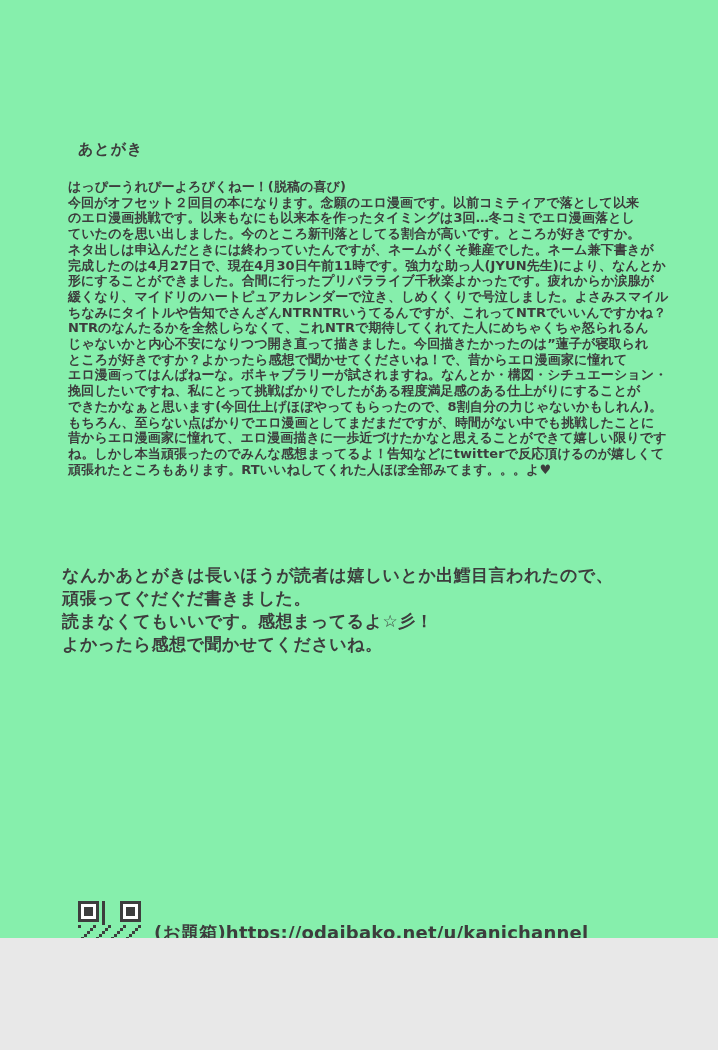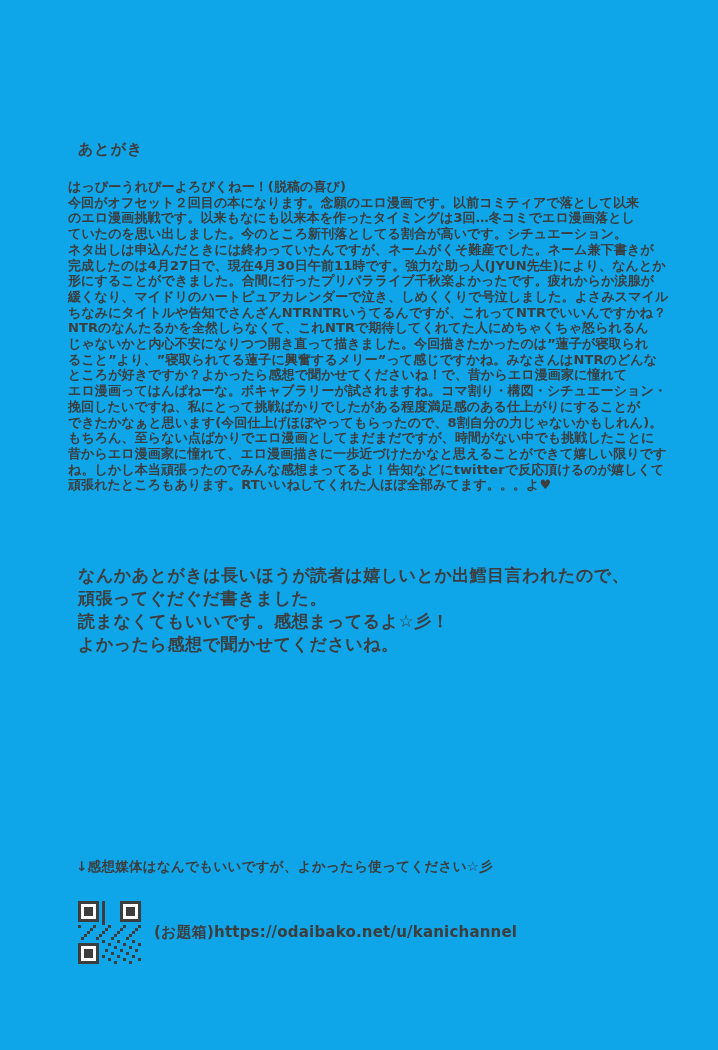--- a/index.html
+++ b/index.html
@@ -1,93 +1,91 @@
 <!DOCTYPE html>
 <html><head>
 <meta charset="utf-8">
 <style>
   html,body{margin:0;padding:0;background:#e8e8e8;}
   .page{
     position:relative;
-    width:718px;height:1050px;
+    width:718px;height:938px;
     margin:0 auto;
-    background:#0ea5e9;
+    background:#86efac;
     color:#3d3d3d;
     font-family:"DejaVu Sans",sans-serif;
     overflow:hidden;
   }
   .title{
     position:absolute;left:78px;top:140px;
     font-size:15px;font-weight:bold;margin:0;
     letter-spacing:1px;
   }
   .body-text{
     position:absolute;left:68px;top:179px;width:600px;
     font-size:13px;line-height:15.7px;font-weight:bold;
     letter-spacing:0.1px;white-space:nowrap;
   }
   .note-text{
-    position:absolute;left:78px;top:564px;width:560px;
+    position:absolute;left:62px;top:564px;width:560px;
     font-size:17px;line-height:23px;font-weight:bold;
     letter-spacing:0.5px;white-space:nowrap;
   }
   .feedback-line{
     position:absolute;left:76px;top:858px;
     font-size:13.5px;font-weight:bold;letter-spacing:0.3px;
     white-space:nowrap;
   }
   .qr-row{
     position:absolute;left:78px;top:901px;
     display:flex;align-items:center;gap:13px;
   }
   .qr-box{width:63px;height:63px;}
   .qr-box svg{display:block;}
   .qr-caption{
-    font-size:15px;font-weight:bold;letter-spacing:0.2px;
+    font-size:18px;font-weight:bold;letter-spacing:0.2px;
     white-space:nowrap;
   }
 </style>
 </head>
 <body>
 
 <div class="page">
 
   <h1 class="title">あとがき</h1>
 
   <div class="body-text">
       <div>はっぴーうれぴーよろぴくねー！(脱稿の喜び)</div>
       <div>今回がオフセット２回目の本になります。念願のエロ漫画です。以前コミティアで落として以来</div>
       <div>のエロ漫画挑戦です。以来もなにも以来本を作ったタイミングは3回…冬コミでエロ漫画落とし</div>
-      <div>ていたのを思い出しました。今のところ新刊落としてる割合が高いです。シチュエーション。</div>
+      <div>ていたのを思い出しました。今のところ新刊落としてる割合が高いです。ところが好きですか。</div>
       <div>ネタ出しは申込んだときには終わっていたんですが、ネームがくそ難産でした。ネーム兼下書きが</div>
       <div>完成したのは4月27日で、現在4月30日午前11時です。強力な助っ人(JYUN先生)により、なんとか</div>
       <div>形にすることができました。合間に行ったプリパラライブ千秋楽よかったです。疲れからか涙腺が</div>
       <div>緩くなり、マイドリのハートピュアカレンダーで泣き、しめくくりで号泣しました。よさみスマイル</div>
       <div>ちなみにタイトルや告知でさんざんNTRNTRいうてるんですが、これってNTRでいいんですかね？</div>
       <div>NTRのなんたるかを全然しらなくて、これNTRで期待してくれてた人にめちゃくちゃ怒られるん</div>
       <div>じゃないかと内心不安になりつつ開き直って描きました。今回描きたかったのは”蓮子が寝取られ</div>
-      <div>ること”より、”寝取られてる蓮子に興奮するメリー”って感じですかね。みなさんはNTRのどんな</div>
       <div>ところが好きですか？よかったら感想で聞かせてくださいね！で、昔からエロ漫画家に憧れて</div>
-      <div>エロ漫画ってはんぱねーな。ボキャブラリーが試されますね。コマ割り・構図・シチュエーション・</div>
+      <div>エロ漫画ってはんぱねーな。ボキャブラリーが試されますね。なんとか・構図・シチュエーション・</div>
       <div>挽回したいですね、私にとって挑戦ばかりでしたがある程度満足感のある仕上がりにすることが</div>
       <div>できたかなぁと思います(今回仕上げほぼやってもらったので、8割自分の力じゃないかもしれん)。</div>
       <div>もちろん、至らない点ばかりでエロ漫画としてまだまだですが、時間がない中でも挑戦したことに</div>
       <div>昔からエロ漫画家に憧れて、エロ漫画描きに一歩近づけたかなと思えることができて嬉しい限りです</div>
       <div>ね。しかし本当頑張ったのでみんな感想まってるよ！告知などにtwitterで反応頂けるのが嬉しくて</div>
       <div>頑張れたところもあります。RTいいねしてくれた人ほぼ全部みてます。。。よ♥</div>
     </div>
 
   <div class="note-text">
       <div>なんかあとがきは長いほうが読者は嬉しいとか出鱈目言われたので、</div>
       <div>頑張ってぐだぐだ書きました。</div>
       <div>読まなくてもいいです。感想まってるよ☆彡！</div>
       <div>よかったら感想で聞かせてくださいね。</div>
     </div>
 
-  <div class="feedback-line">↓感想媒体はなんでもいいですが、よかったら使ってください☆彡</div>
 
   <div class="qr-row">
     <div class="qr-box" id="qr">
         <svg width="63" height="63" xmlns="http://www.w3.org/2000/svg" shape-rendering="crispEdges">
           <rect x="24" y="0" width="3" height="3" fill="#3d3d3d"></rect>
           <rect x="24" y="3" width="3" height="3" fill="#3d3d3d"></rect>
           <rect x="24" y="6" width="3" height="3" fill="#3d3d3d"></rect>
           <rect x="24" y="9" width="3" height="3" fill="#3d3d3d"></rect>
           <rect x="24" y="12" width="3" height="3" fill="#3d3d3d"></rect>
           <rect x="24" y="15" width="3" height="3" fill="#3d3d3d"></rect>

